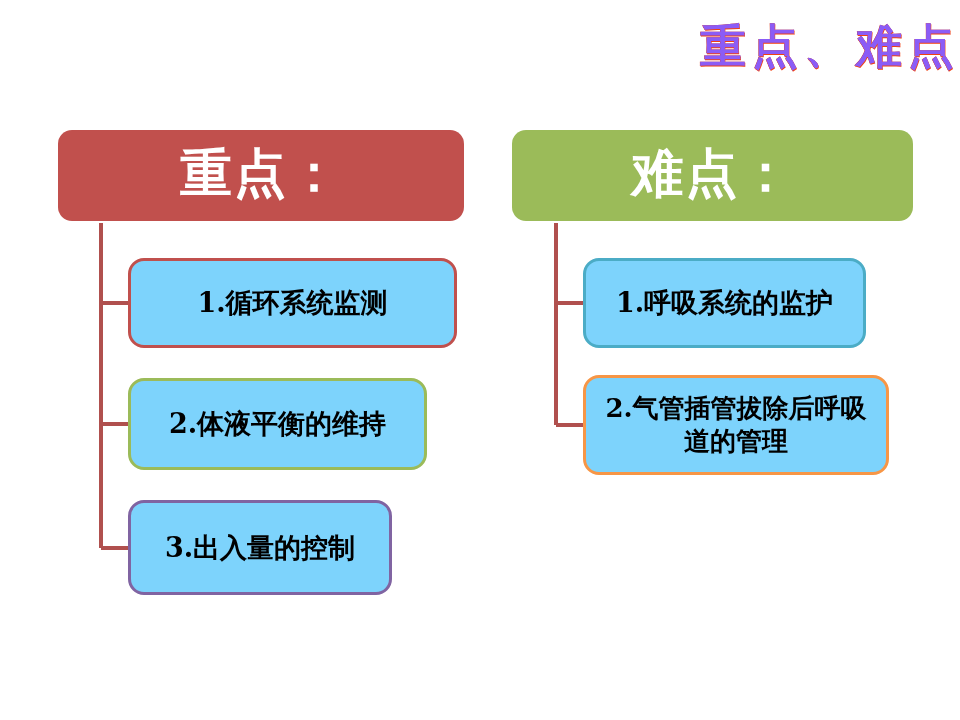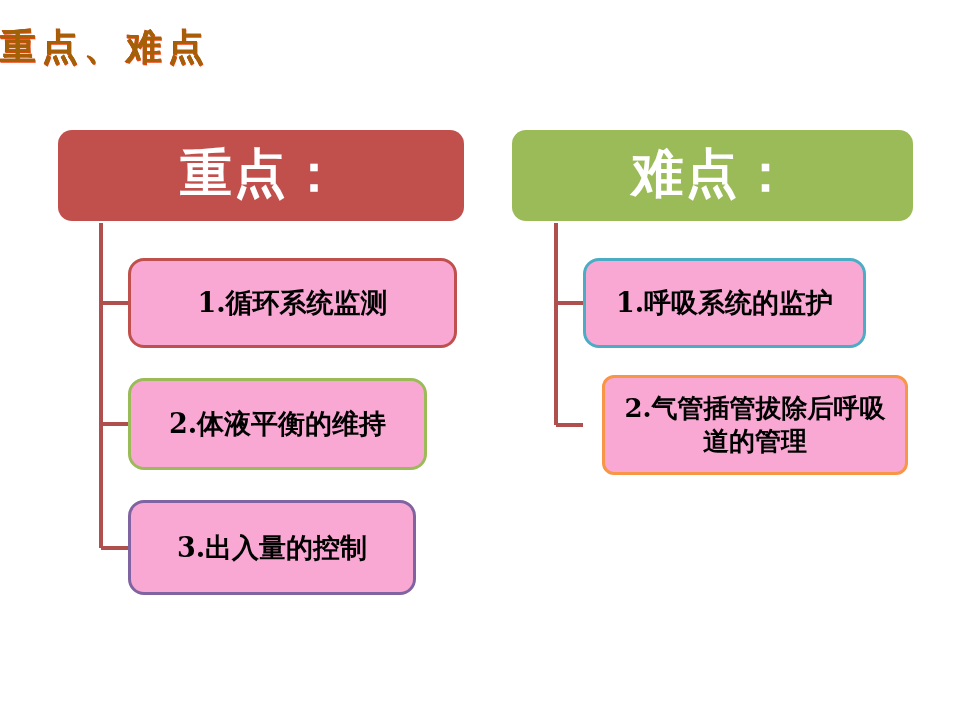--- a/index.html
+++ b/index.html
@@ -22,27 +22,27 @@
     height: 720px;
     background: #ffffff;
   }
 
   
   #slide-title {
     position: absolute;
     left: 0;
     top: 18px;
     width: 960px;
-    text-align: left;
+    text-align: right;
     font-family: "DejaVu Serif", "Liberation Serif", serif;
     font-weight: bold;
-    font-size: 36px;
+    font-size: 46px;
     line-height: 56px;
     letter-spacing: 6px;
-    color: #a16207;
+    color: #8b5cf6;
     text-shadow: 0.5px 0.5px 0 #f2400f, -0.3px 0 0 #d42a08;
     white-space: nowrap;
   }
 
   
   .header-box {
     position: absolute;
     border-radius: 14px;
     display: flex;
     align-items: center;
@@ -79,21 +79,21 @@
     position: absolute;
     left: 0; top: 0;
     width: 960px;
     height: 720px;
     pointer-events: none;
   }
 
   
   .item-box {
     position: absolute;
-    background: #f9a8d4;
+    background: #7dd3fc;
     border-radius: 16px;
     border-style: solid;
     border-width: 3px;
     box-sizing: border-box;
     display: flex;
     align-items: center;
     justify-content: center;
     text-align: center;
     color: #000000;
     font-family: "DejaVu Serif", "Liberation Serif", serif;
@@ -103,25 +103,25 @@
     padding: 2px 10px;
   }
   .item-box .item-text {
     display: block;
     width: 100%;
   }
 
   
   #item-l1 { left: 128px; top: 258px;  width: 329px; height: 90px;  border-color: #c0504d; }
   #item-l2 { left: 128px; top: 378px;  width: 299px; height: 92px;  border-color: #9bbb59; }
-  #item-l3 { left: 128px; top: 500px;  width: 288px; height: 95px;  border-color: #8064a2; }
+  #item-l3 { left: 128px; top: 500px;  width: 264px; height: 95px;  border-color: #8064a2; }
 
   
   #item-r1 { left: 583px; top: 258px;  width: 283px; height: 90px;  border-color: #4bacc6; }
-  #item-r2 { left: 602px; top: 375px;  width: 306px; height: 100px; border-color: #f79646; font-size: 26px; line-height: 33px; border-radius: 12px; }
+  #item-r2 { left: 583px; top: 375px;  width: 306px; height: 100px; border-color: #f79646; font-size: 26px; line-height: 33px; }
 </style>
 </head>
 <body>
 
 <div id="slide">
 
   <div id="slide-title">重点、难点</div>
 
   <svg id="connectors" viewBox="0 0 960 720" width="960" height="720" xmlns="http://www.w3.org/2000/svg">
 

